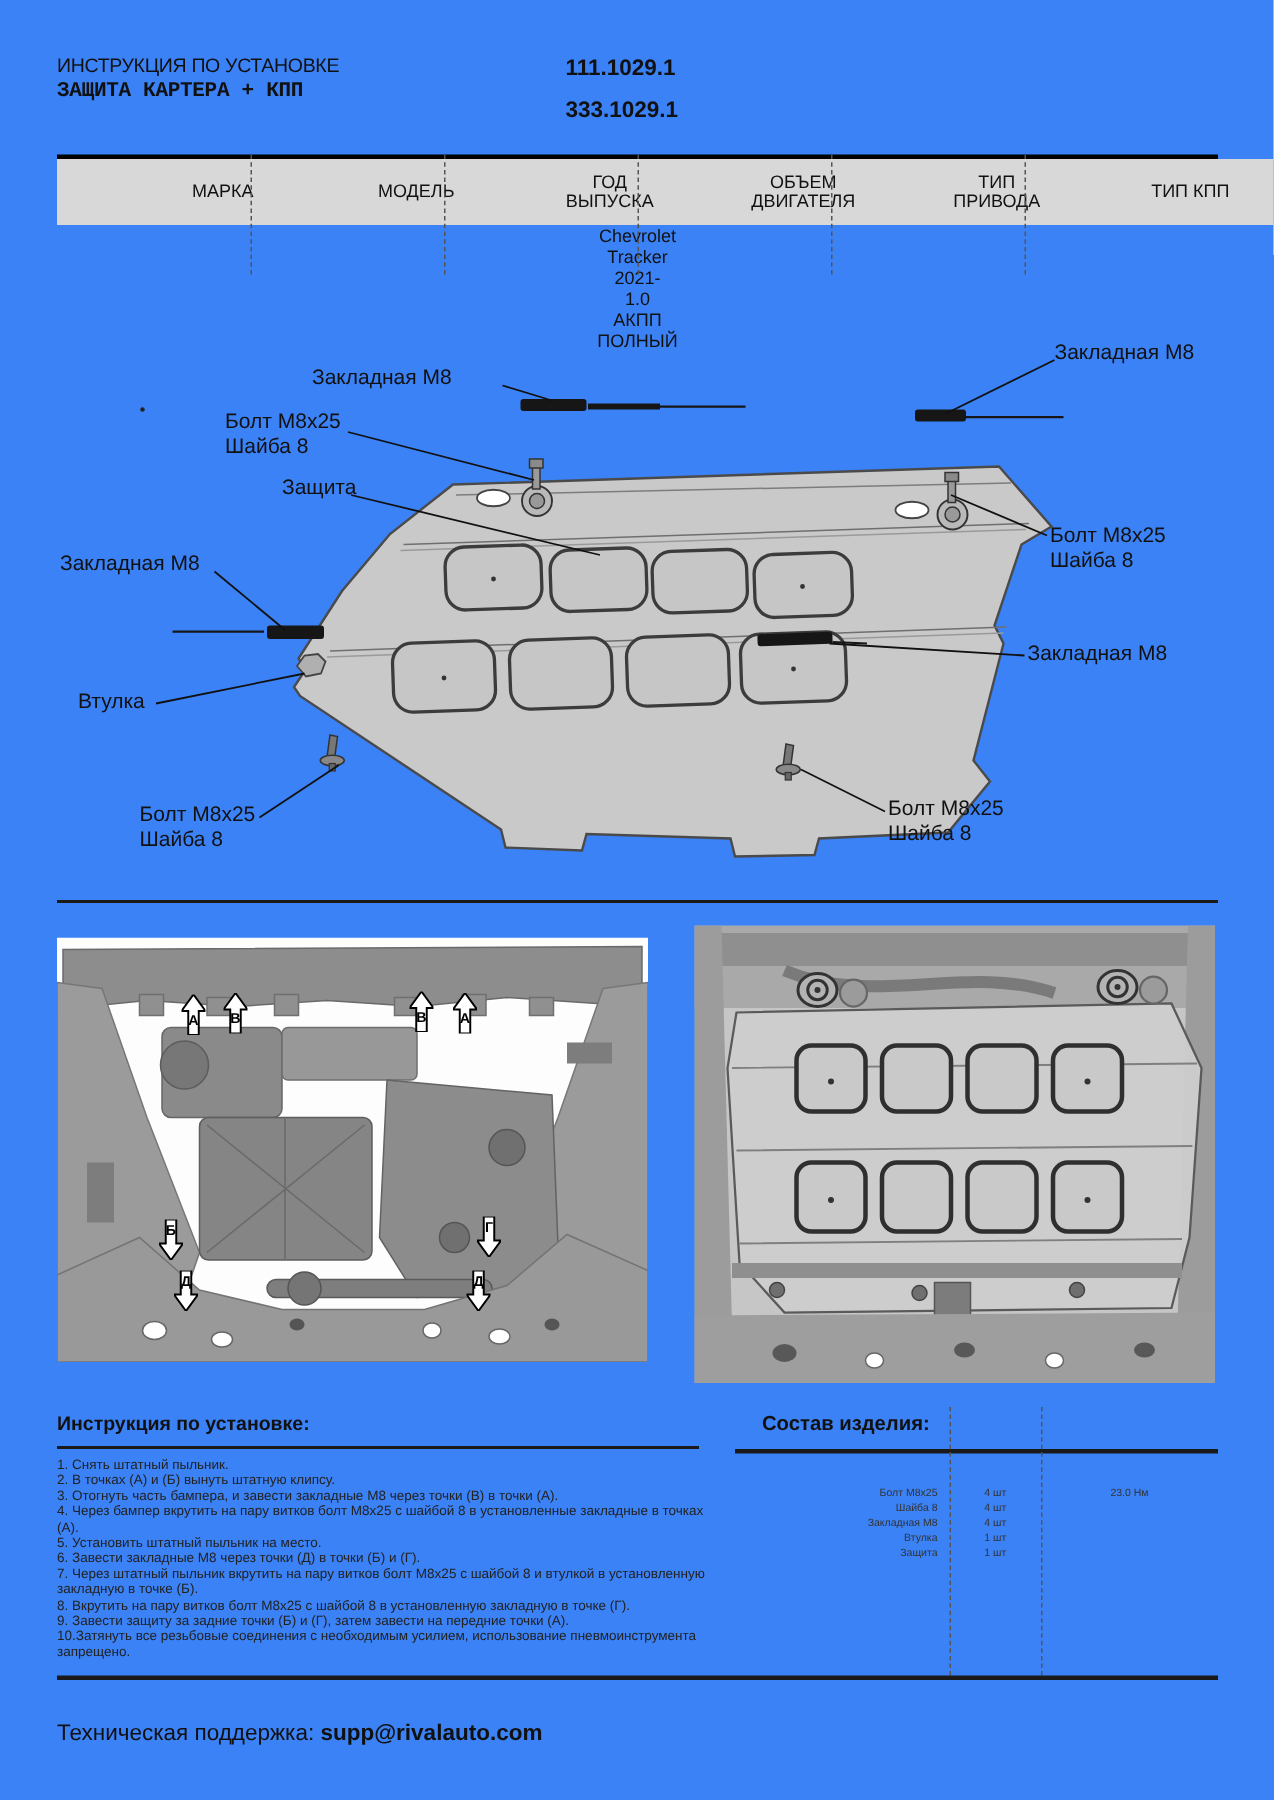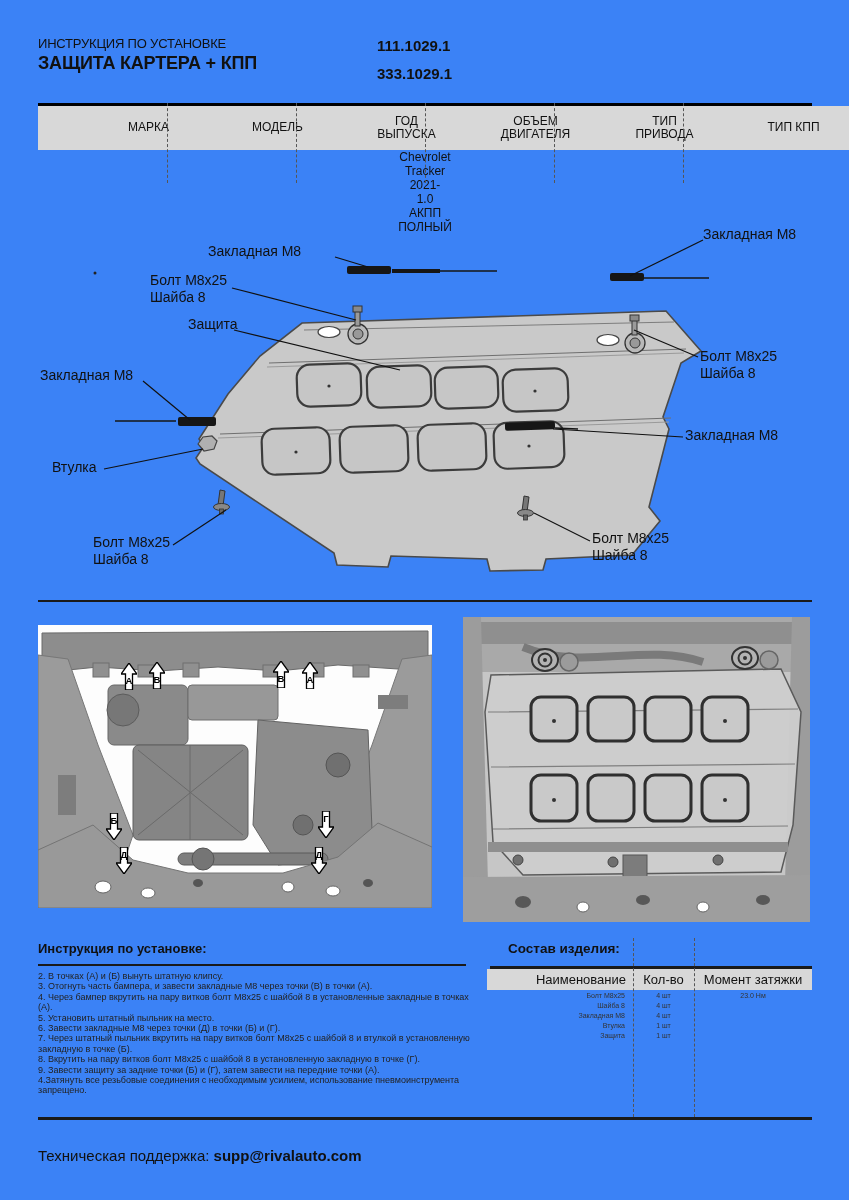--- a/index.html
+++ b/index.html
@@ -1,20 +1,20 @@
 <!DOCTYPE html>
 <html><head>
 <meta charset="utf-8">
 <style>
   html,body{margin:0;padding:0;background:#e8e8e8;}
   .page{position:relative;width:849px;height:1200px;background:#3b82f6;overflow:hidden;
         font-family:"Liberation Sans",sans-serif;color:#111;}
   
   .hdr-title1{position:absolute;left:38px;top:36px;font-size:13px;letter-spacing:-0.2px;}
-  .hdr-title2{position:absolute;left:38px;top:53px;font-size:18px;font-weight:bold;letter-spacing:-0.2px;}
+  .hdr-title2{position:absolute;left:38px;top:53px;font-size:14px;font-weight:bold;letter-spacing:-0.2px;font-family:Liberation Mono, monospace;}
   .hdr-num1{position:absolute;left:377px;top:37px;font-size:15px;font-weight:bold;}
   .hdr-num2{position:absolute;left:377px;top:65px;font-size:15px;font-weight:bold;}
   
   .spec-wrap{position:absolute;left:38px;top:103px;width:774px;height:80px;}
   .spec-top{position:absolute;left:0;top:0;width:100%;height:3px;background:#000;}
   .spec-header{position:absolute;left:0;top:3px;width:100%;height:44px;background:#d8d8d8;display:flex;padding-left:46px;}
   .spec-header .cell{flex:1;display:flex;align-items:center;justify-content:center;
         font-size:12px;line-height:13.5px;text-align:center;white-space:pre-line;}
   .spec-values{position:absolute;left:0;top:47px;width:100%;height:22px;display:flex;flex-direction:column;}
   .spec-values .cell{flex:1;display:flex;align-items:center;justify-content:center;font-size:12px;}
@@ -343,39 +343,35 @@
         <ellipse cx="180" cy="283" rx="7" ry="5" fill="#585858"></ellipse>
         <ellipse cx="240" cy="290" rx="6" ry="5" fill="#fff" stroke="#666"></ellipse>
         <ellipse cx="300" cy="283" rx="7" ry="5" fill="#585858"></ellipse>
       </g>
     </svg>
   </div>
 
   <div class="instr-head">Инструкция по установке:</div>
   <div class="instr-underline"></div>
   <div class="instr-list">
+    <div>1. Снять штатный пыльник.</div>
     <div>2. В точках (А) и (Б) вынуть штатную клипсу.</div>
     <div>3. Отогнуть часть бампера, и завести закладные М8 через точки (В) в точки (А).</div>
     <div>4. Через бампер вкрутить на пару витков болт М8х25 с шайбой 8 в установленные закладные в точках (А).</div>
     <div>5. Установить штатный пыльник на место.</div>
     <div>6. Завести закладные М8 через точки (Д) в точки (Б) и (Г).</div>
     <div>7. Через штатный пыльник вкрутить на пару витков болт М8х25 с шайбой 8 и втулкой в установленную закладную в точке (Б).</div>
     <div>8. Вкрутить на пару витков болт М8х25 с шайбой 8 в установленную закладную в точке (Г).</div>
     <div>9. Завести защиту за задние точки (Б) и (Г), затем завести на передние точки (А).</div>
-    <div>4.Затянуть все резьбовые соединения с необходимым усилием, использование пневмоинструмента запрещено.</div>
+    <div>10.Затянуть все резьбовые соединения с необходимым усилием, использование пневмоинструмента запрещено.</div>
   </div>
 
   <div class="parts-wrap">
     <div class="parts-head">Состав изделия:</div>
     <div class="parts-line"></div>
-    <div class="parts-header-row">
-      <div class="c-name">Наименование</div>
-      <div class="c-qty">Кол-во</div>
-      <div class="c-torque">Момент затяжки</div>
-    </div>
     <div class="parts-rows">
       <div class="p-row">
         <div class="c-name">Болт М8х25</div>
         <div class="c-qty">4 шт</div>
         <div class="c-torque">23.0 Нм</div>
       </div>
       <div class="p-row">
         <div class="c-name">Шайба 8</div>
         <div class="c-qty">4 шт</div>
         <div class="c-torque"></div>

